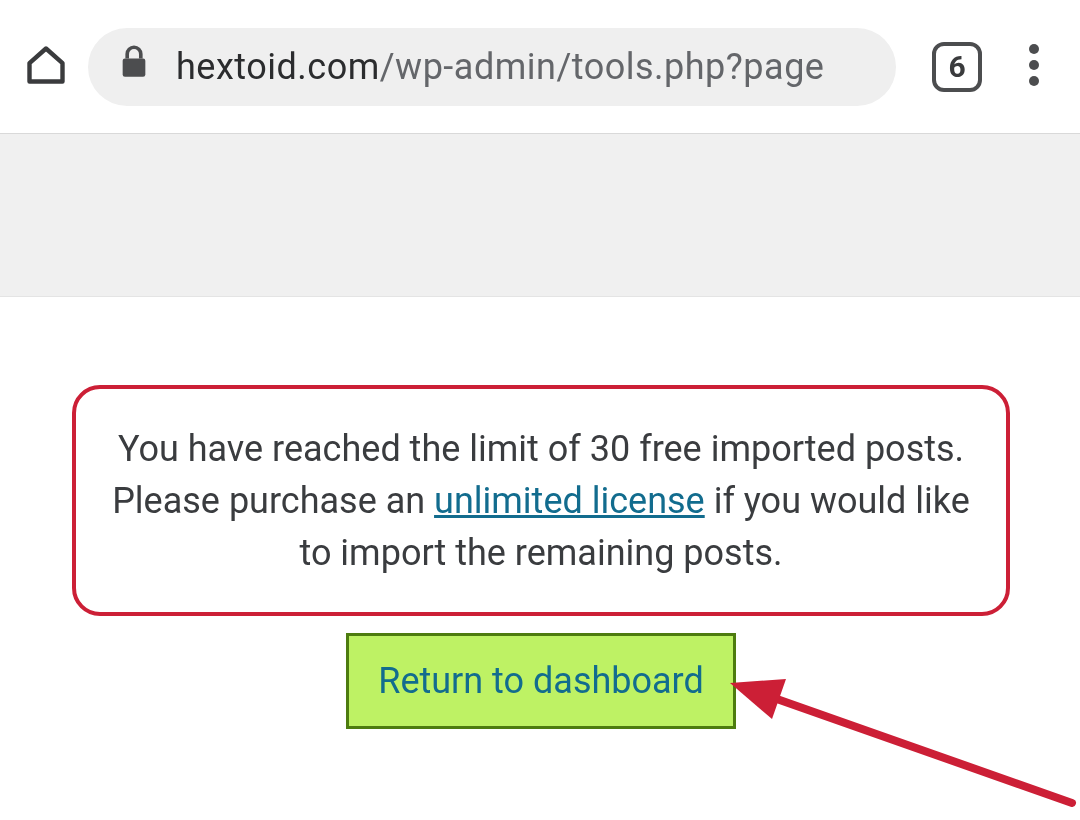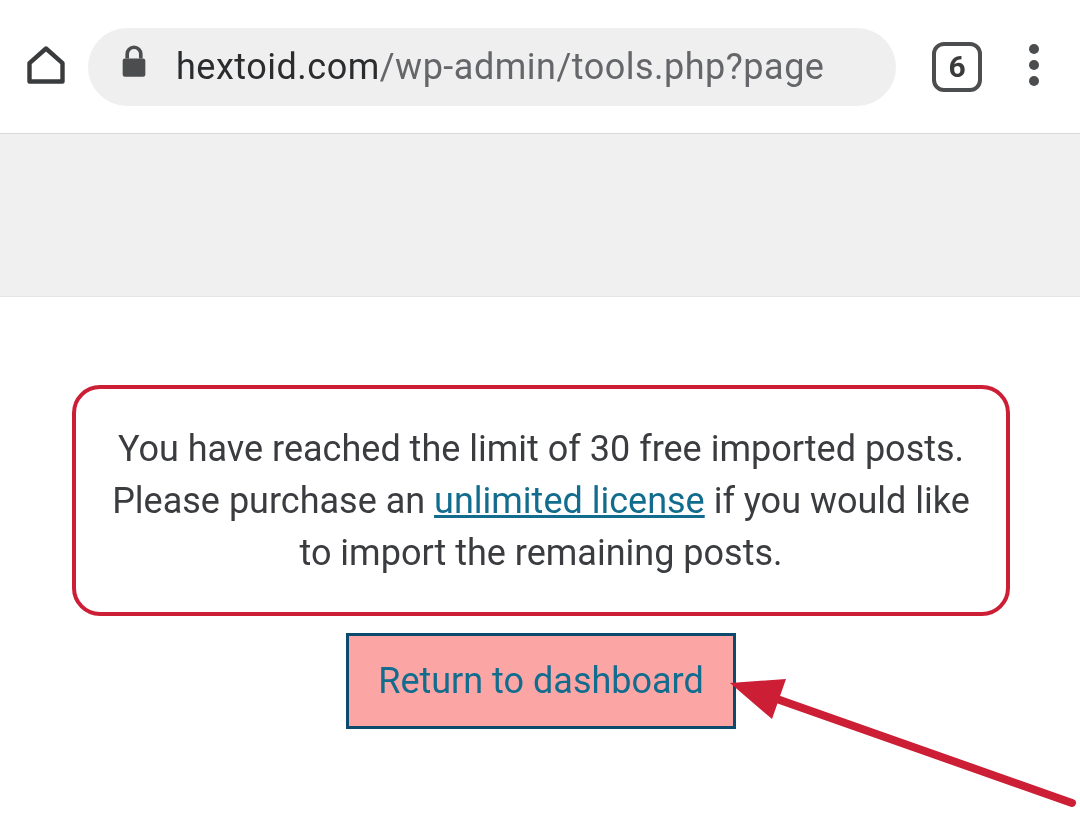--- a/index.html
+++ b/index.html
@@ -114,22 +114,22 @@
     text-decoration: underline;
   }
 
   .dash-btn {
     position: absolute;
     left: 346px;
     top: 336px;
     width: 390px;
     height: 96px;
     box-sizing: border-box;
-    border: 3px solid #0c4a6e;
-    background: #fca5a5;
+    border: 3px solid #4d7c0f;
+    background: #bef264;
     color: #126c8e;
     font-size: 36px;
     display: flex;
     align-items: center;
     justify-content: center;
     cursor: pointer;
   }
 
   .arrow-svg {
     position: absolute;

